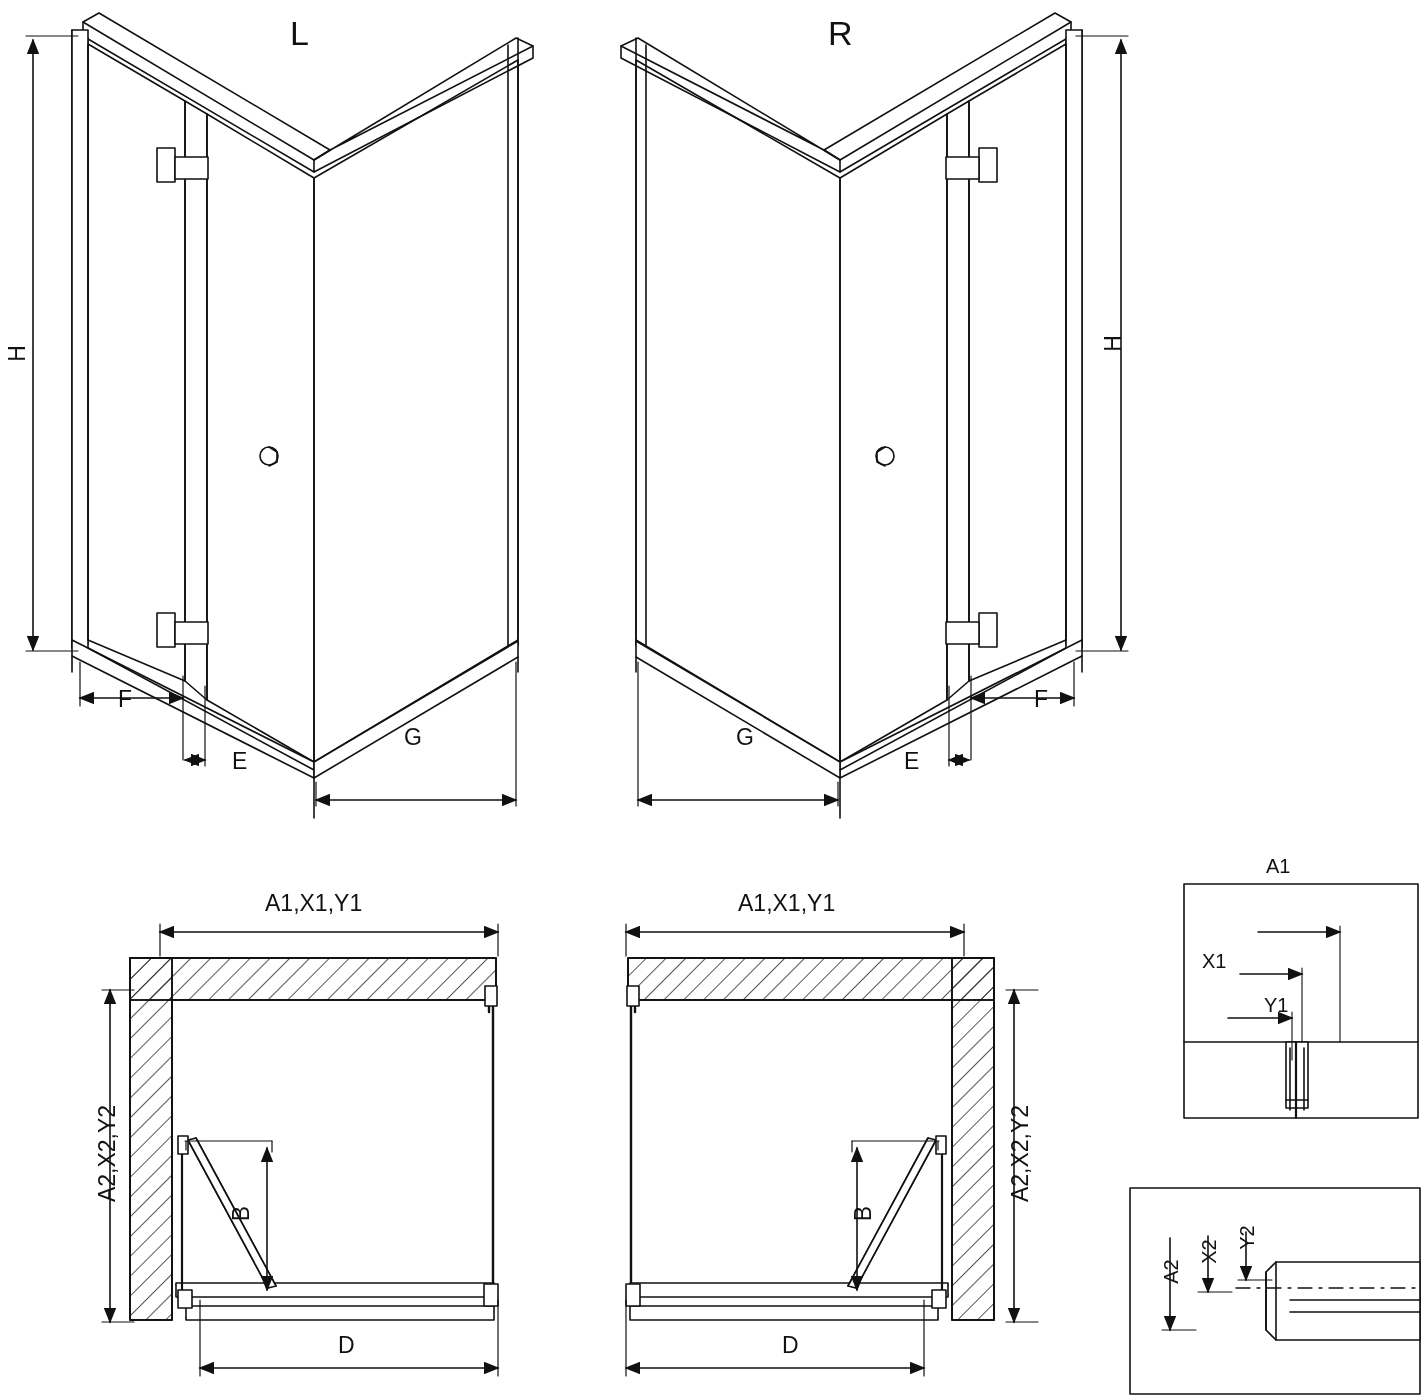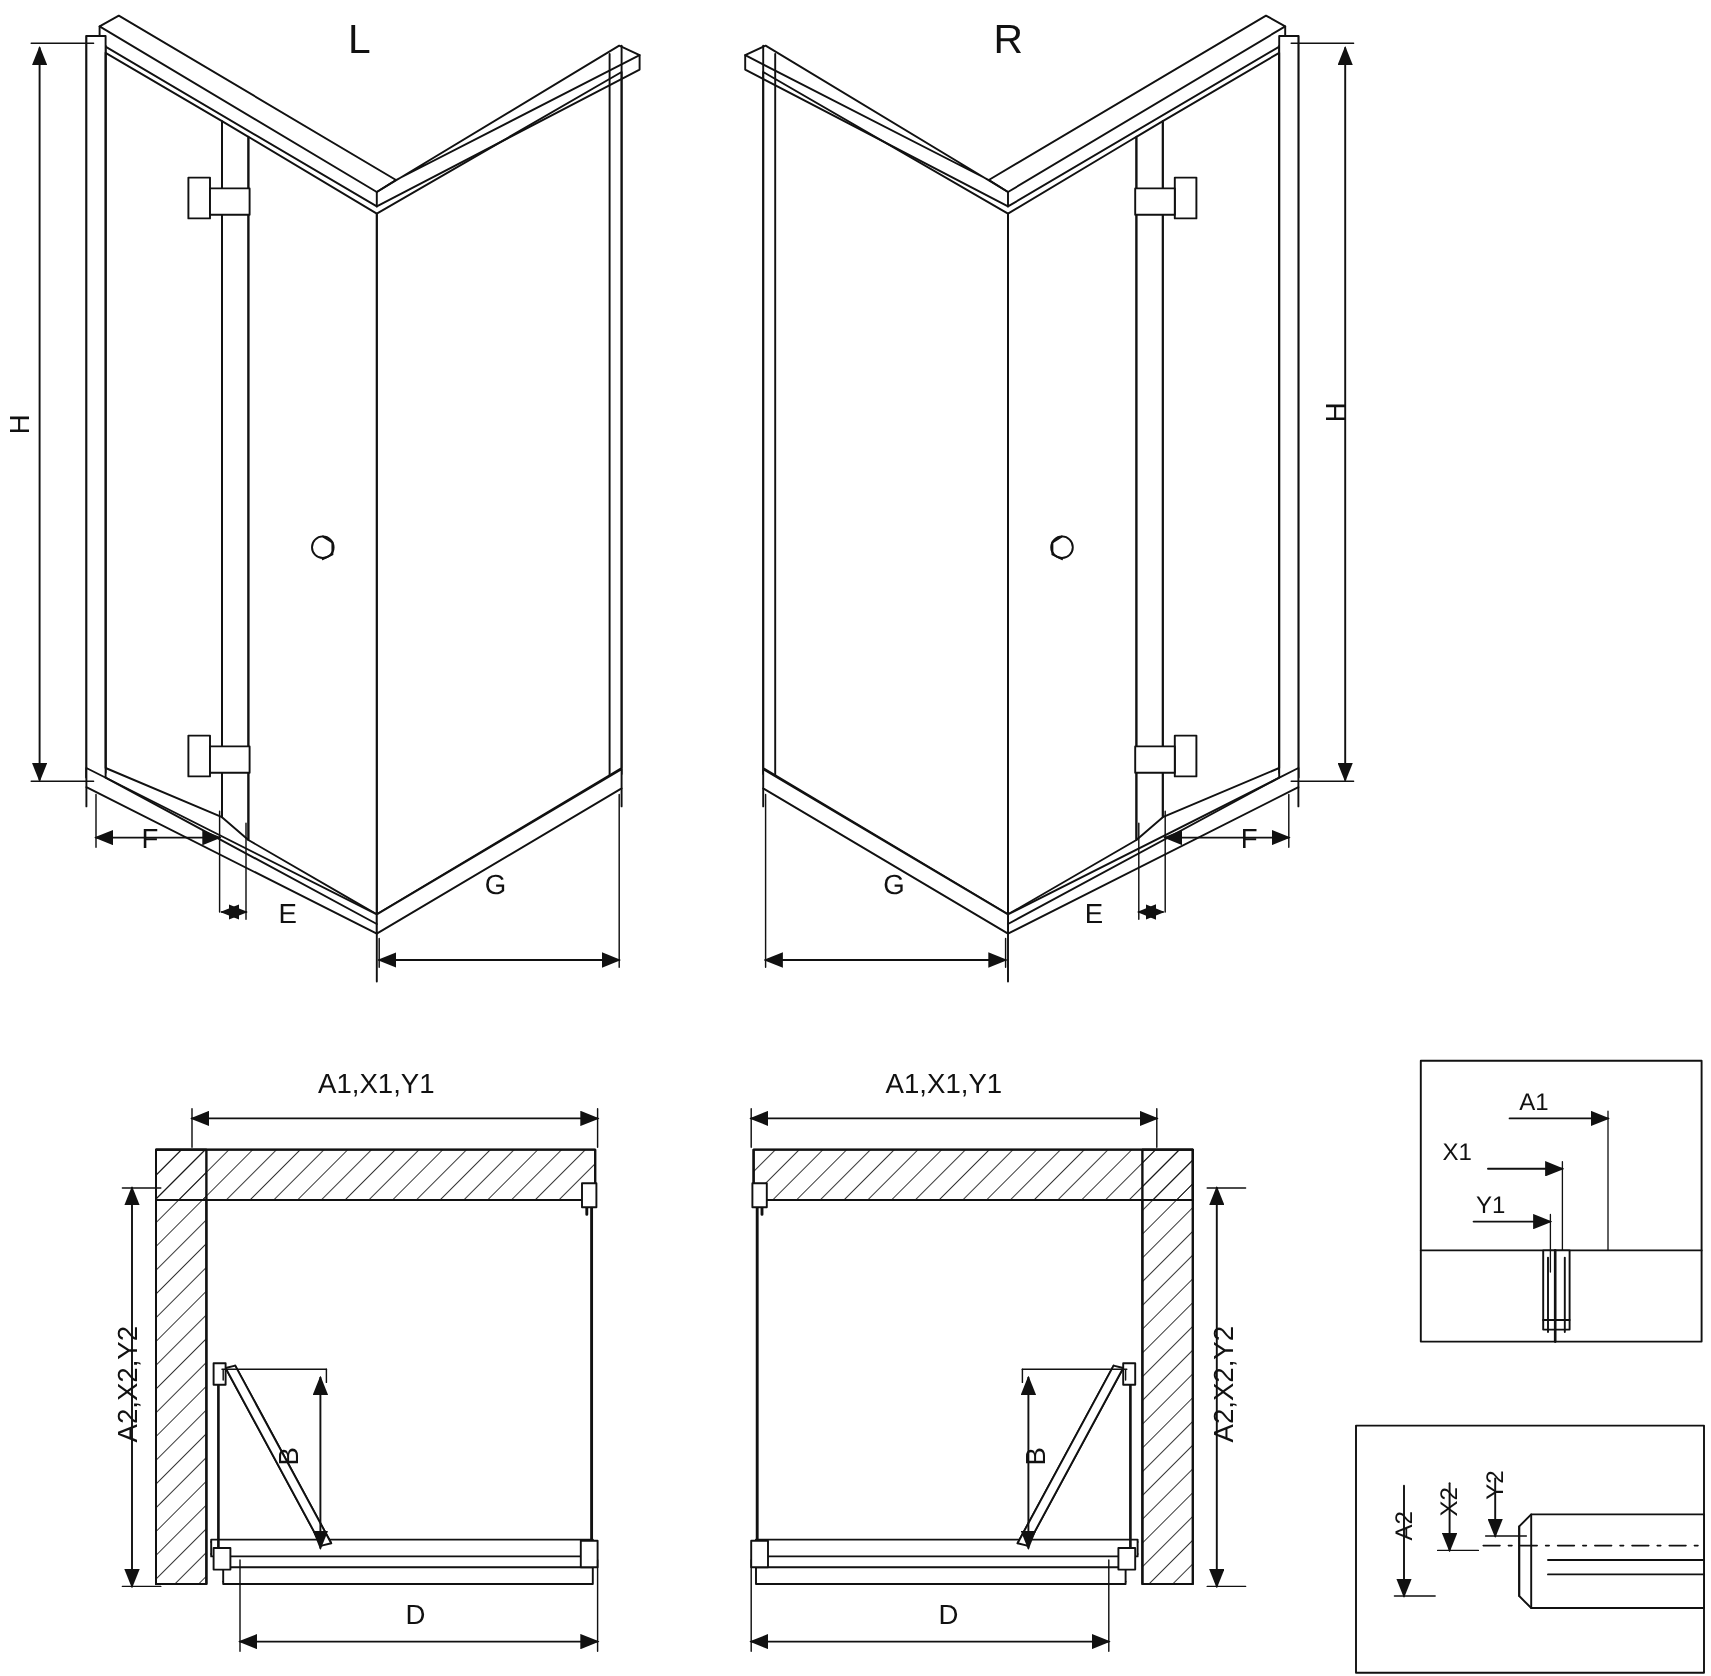--- a/index.html
+++ b/index.html
@@ -227,21 +227,21 @@
   <div class="lbl mid" style="left:265px;top:890px;">A1,X1,Y1</div>
   <div class="lbl mid rot90" style="left:7px;top:1140px;width:200px;text-align:center;">A2,X2,Y2</div>
   <div class="lbl mid rot90" style="left:224px;top:1200px;width:34px;text-align:center;">B</div>
   <div class="lbl mid" style="left:338px;top:1332px;">D</div>
 
   <div class="lbl mid" style="left:738px;top:890px;">A1,X1,Y1</div>
   <div class="lbl mid rot90" style="left:920px;top:1140px;width:200px;text-align:center;">A2,X2,Y2</div>
   <div class="lbl mid rot90" style="left:846px;top:1200px;width:34px;text-align:center;">B</div>
   <div class="lbl mid" style="left:782px;top:1332px;">D</div>
 
-  <div class="lbl sm" style="left:1266px;top:908px;">A1</div>
+  <div class="lbl sm" style="left:1266px;top:855px;">A1</div>
   <div class="lbl sm" style="left:1202px;top:950px;">X1</div>
-  <div class="lbl sm" style="left:1230px;top:994px;">Y1</div>
+  <div class="lbl sm" style="left:1264px;top:994px;">Y1</div>
 
   <div class="lbl sm rot90" style="left:1146px;top:1260px;width:50px;text-align:center;">A2</div>
   <div class="lbl sm rot90" style="left:1184px;top:1240px;width:50px;text-align:center;">X2</div>
   <div class="lbl sm rot90" style="left:1222px;top:1226px;width:50px;text-align:center;">Y2</div>
 
 </div>
 
 </body></html>

